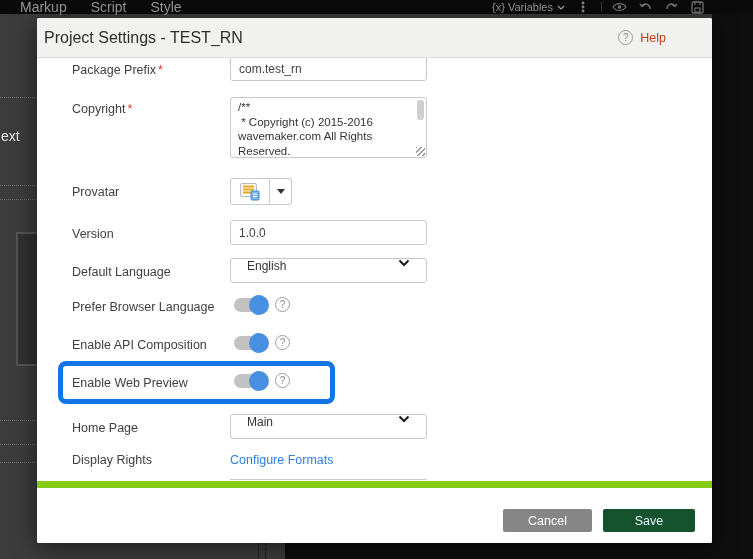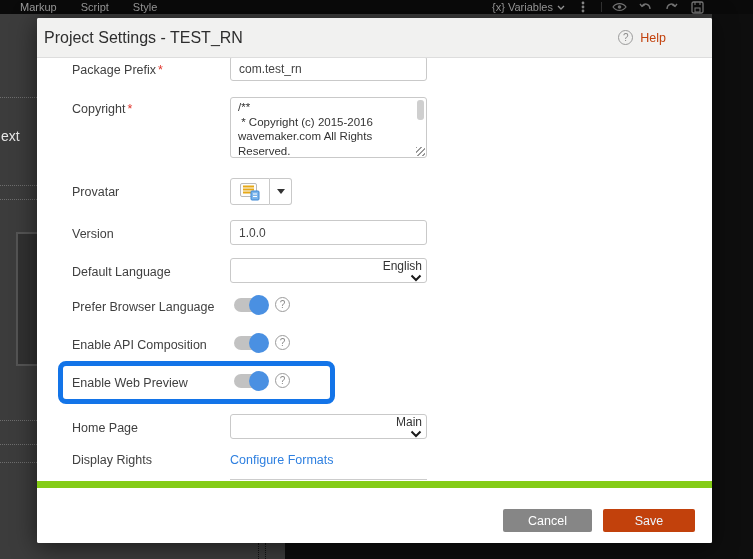--- a/index.html
+++ b/index.html
@@ -2,21 +2,21 @@
 <html><head>
 <meta charset="utf-8">
 <style>
   html,body{margin:0;padding:0;background:#000;}
   *{box-sizing:border-box;font-family:"Liberation Sans",sans-serif;}
   #screen{position:relative;width:753px;height:559px;background:#0e0e0e;overflow:hidden;}
 
   
   .topbar{position:absolute;left:0;top:0;width:753px;height:14px;background:#0a0a0a;z-index:1;}
   .topbar .tabs{position:absolute;left:20px;top:0;display:flex;gap:24px;height:14px;align-items:center;}
-  .topbar .tab{font-size:11px;color:#9c9c9c;line-height:14px;cursor:default;}
+  .topbar .tab{font-size:14px;color:#9c9c9c;line-height:14px;cursor:default;}
   .topbar .right{position:absolute;left:492px;top:0;height:14px;display:flex;align-items:center;gap:10px;color:#9c9c9c;}
   .topbar .vars{font-size:11px;display:flex;align-items:center;gap:4px;}
   .tb-icon{display:inline-flex;align-items:center;justify-content:center;width:16px;height:14px;}
   .tb-sep{width:1px;height:10px;background:#333;}
 
   
   .canvas{position:absolute;left:0;top:14px;width:712px;height:545px;background:#3c3c3c;}
   .canvas .cliptext{position:absolute;left:1px;top:114px;font-size:14px;color:#e6e6e6;}
   .dotline{position:absolute;left:0;width:37px;border-top:1px dotted #6e6e6e;}
   .widget-ph{position:absolute;left:16px;top:218px;width:24px;height:134px;border:2px solid #555;background:#313131;}
@@ -32,21 +32,21 @@
   .q-circle{width:15px;height:15px;border:1px solid #9b9b9b;border-radius:50%;color:#8a8a8a;
             font-size:10px;line-height:13px;text-align:center;}
   .m-help .txt{font-size:12.5px;color:#c2410c;}
 
   .m-body{position:absolute;left:0;top:40px;width:583px;height:423px;overflow:hidden;background:#fff;margin-left:20px;}
   .f-label{position:absolute;left:15px;font-size:12.5px;color:#3f3f3f;white-space:nowrap;}
   .req{color:#e0332a;margin-left:2px;}
   .t-input{position:absolute;left:173px;width:197px;height:25px;border:1px solid #c9c9c9;border-radius:3px;
            padding:0 8px;font-size:12px;color:#444;outline:none;background:#fff;}
   .selectbox{position:absolute;left:173px;width:197px;height:25px;border:1px solid #c9c9c9;border-radius:3px;
-             background:#fff;display:flex;align-items:flex-end;padding:0 4px;cursor:pointer;flex-direction:column;}
+             background:#fff;display:flex;align-items:flex-start;padding:0 16px;cursor:pointer;}
   .selectbox .val{flex:1;font-size:12px;color:#333;}
 
   
   .ta{position:absolute;left:173px;top:39px;width:197px;height:61px;border:1px solid #c9c9c9;border-radius:3px;background:#fff;overflow:hidden;}
   .ta pre{margin:0;padding:2px 18px 2px 7px;font-family:"Liberation Sans",sans-serif;font-size:11.5px;line-height:14.5px;color:#333;white-space:pre-wrap;}
   .ta .vthumb{position:absolute;right:2px;top:2px;width:7px;height:20px;background:#cfcfcf;border-radius:3px;}
   .ta .resize{position:absolute;right:1px;bottom:1px;width:9px;height:9px;
               background:repeating-linear-gradient(135deg,#999 0 1px,transparent 1px 3.5px);}
 
   
@@ -69,21 +69,21 @@
   .partial-line{position:absolute;left:173px;top:421px;width:197px;border-top:1px solid #ccc;}
 
   
   .m-scroll{position:absolute;left:660px;top:0;width:15px;height:423px;background:#fafafa;border-left:1px solid #ececec;}
   .m-scroll .thumb{position:absolute;left:3px;top:90px;width:8px;height:169px;background:#c9c9c9;border-radius:4px;}
 
   
   .m-footer{position:absolute;left:0;top:463px;width:675px;height:62px;background:#fff;border-top:7px solid #84cc16;border-radius:0 0 2px 2px;}
   .btn{position:absolute;top:21px;height:23px;border:none;border-radius:2px;font-size:12.5px;cursor:pointer;}
   .btn.cancel{right:120px;width:89px;background:#868686;color:#fff;}
-  .btn.save{right:17px;width:92px;background:#c2410c;color:#eaf3fc;}
+  .btn.save{right:17px;width:92px;background:#14532d;color:#eaf3fc;}
 
   .chev{flex:none;}
 </style>
 </head>
 <body>
 
 <div id="screen">
 
   <div class="topbar">
     <div class="tabs">

